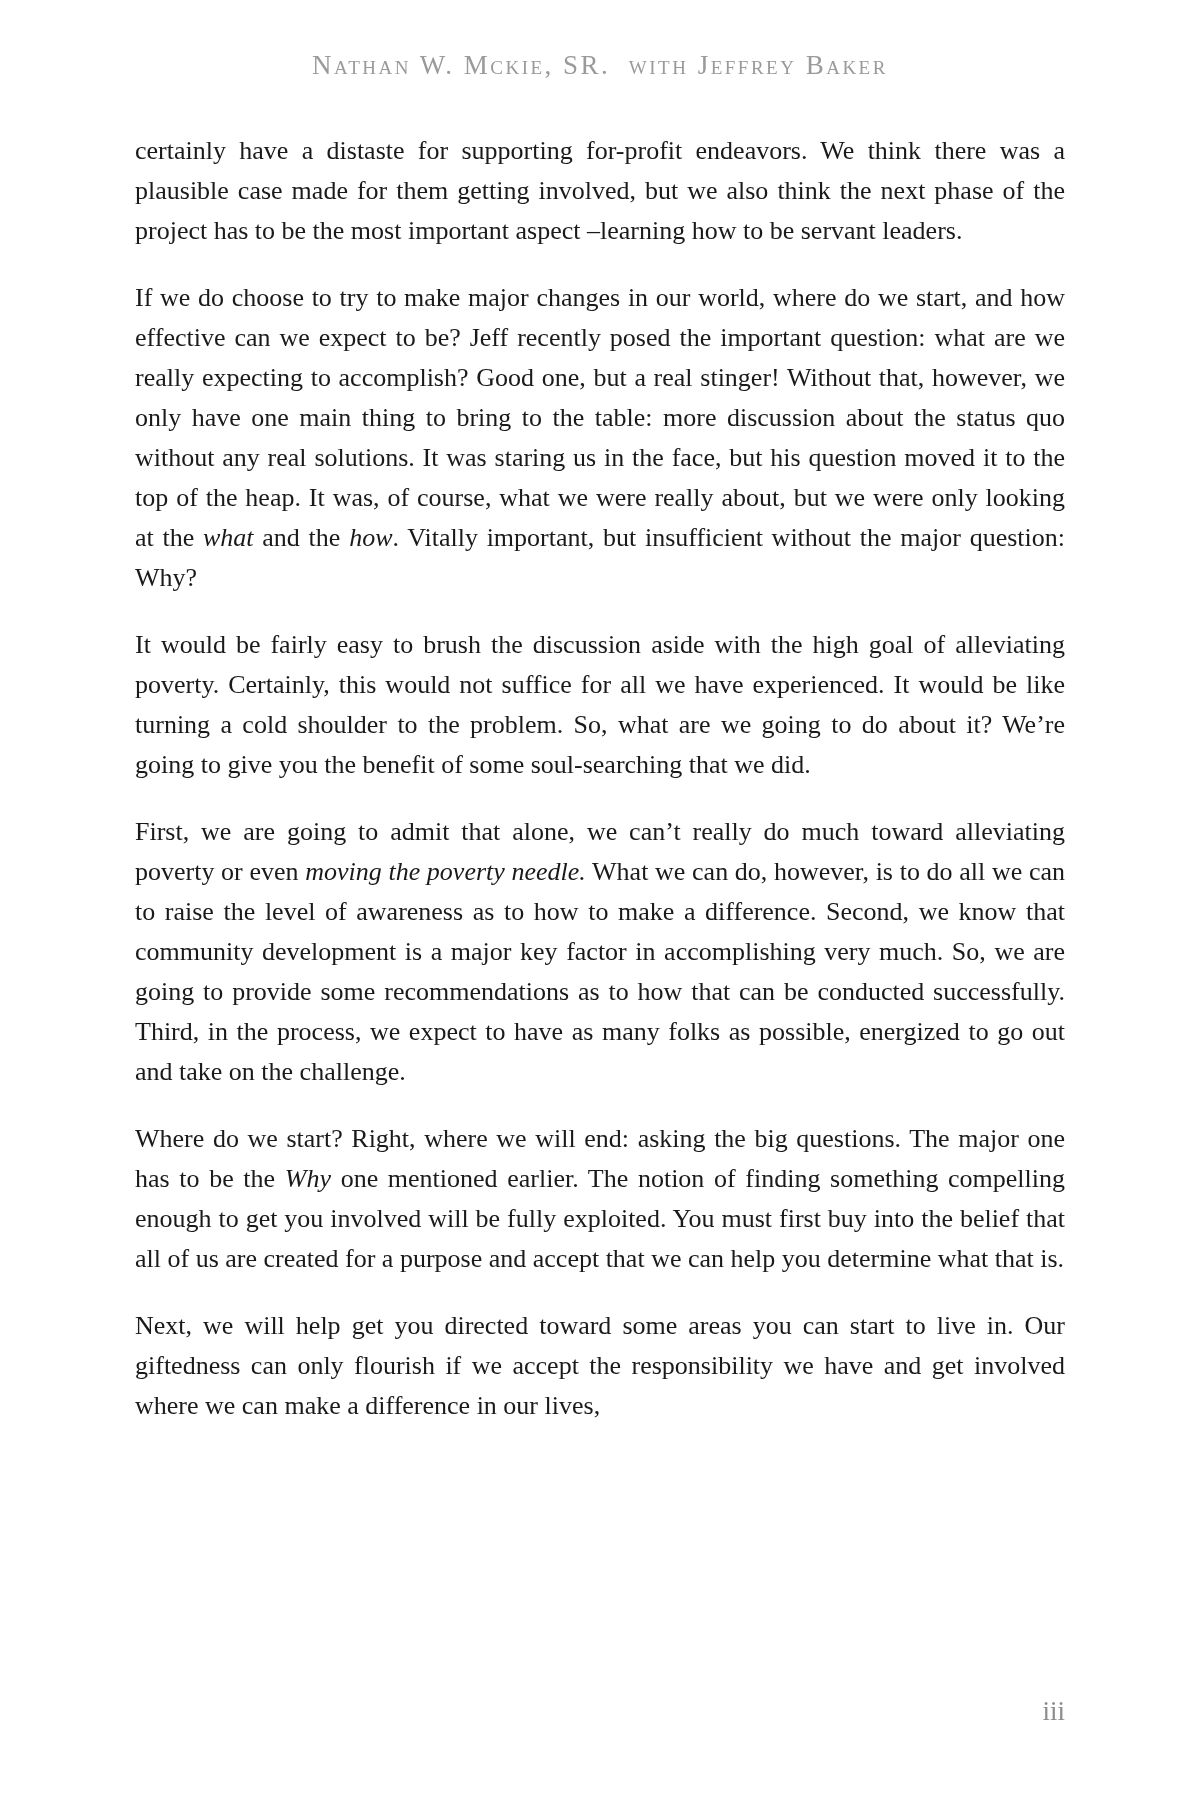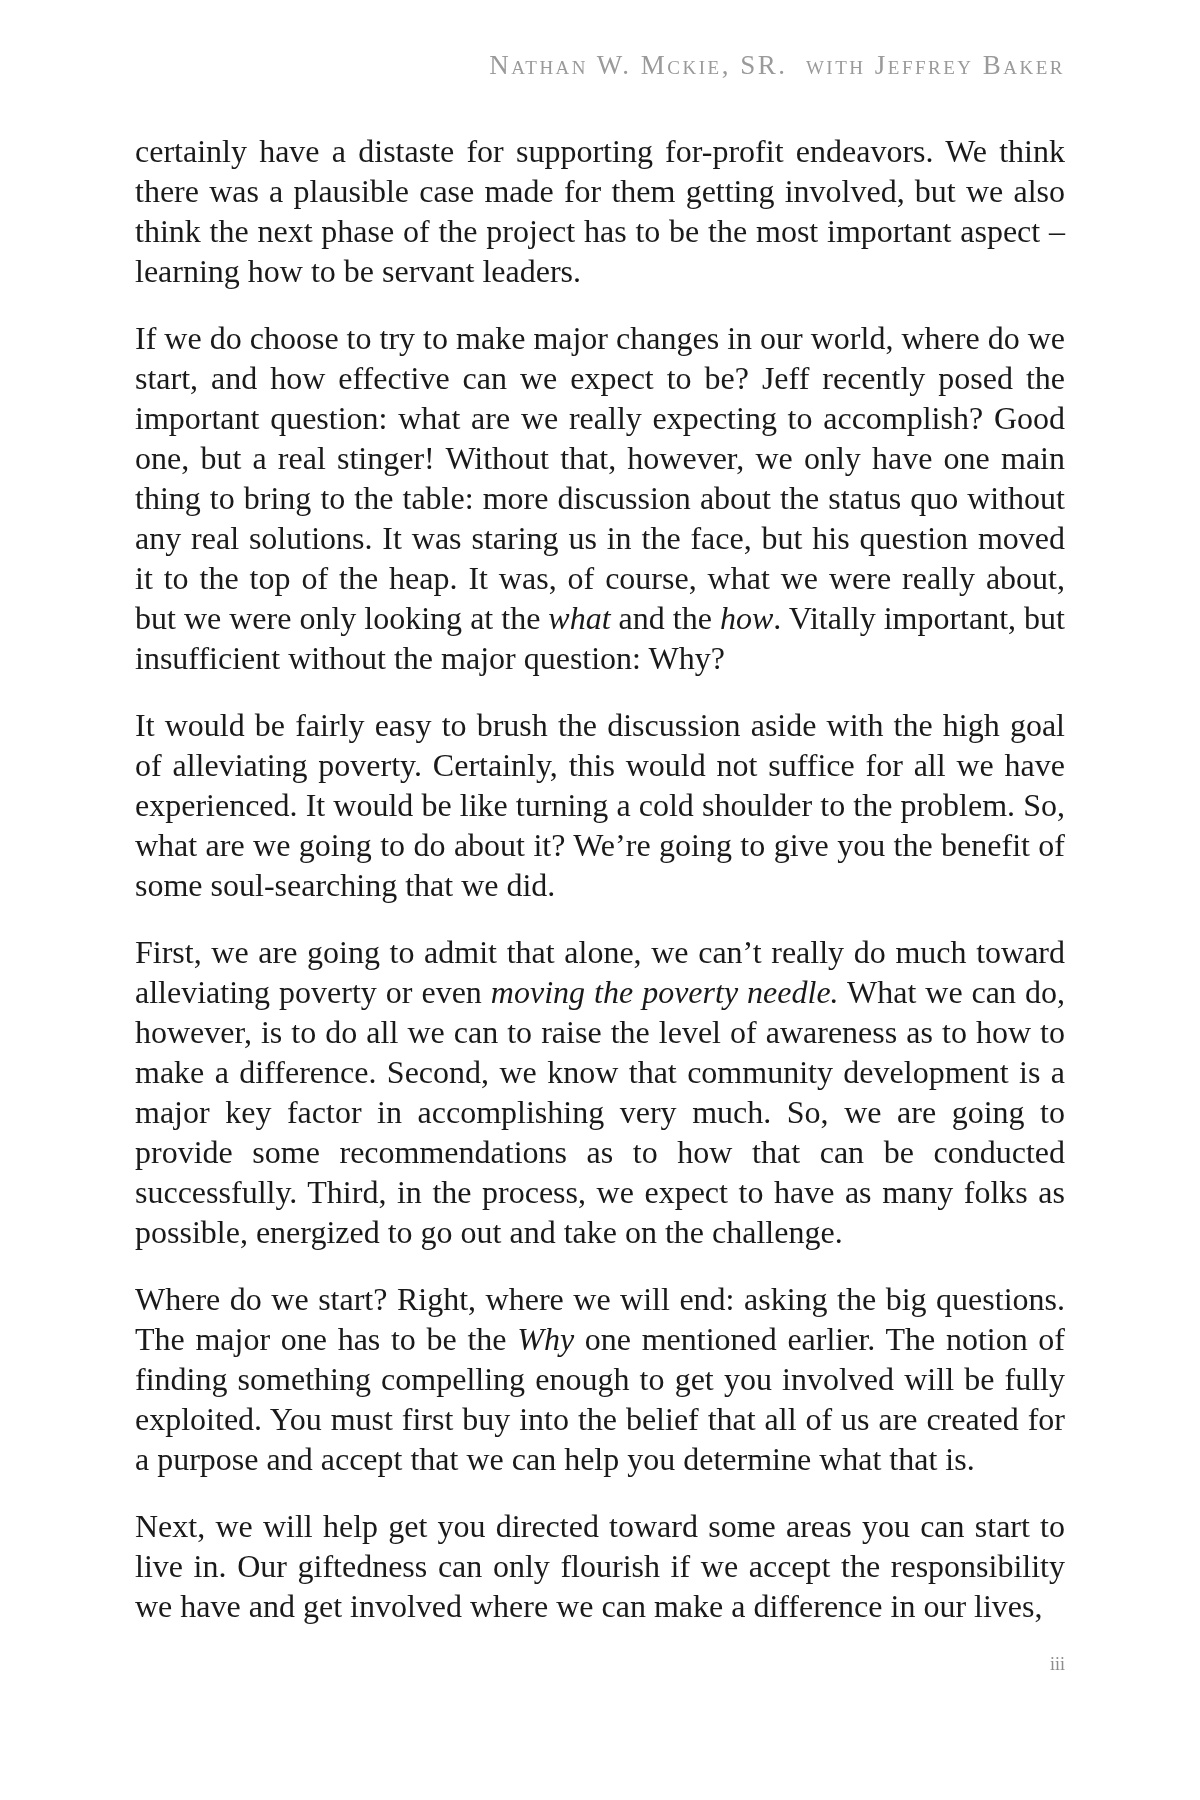--- a/index.html
+++ b/index.html
@@ -15,49 +15,49 @@
     height:1800px;
     background:var(--background);
     overflow:hidden;
     font-family:"Liberation Serif","DejaVu Serif",serif;
   }
   .running-head{
     position:absolute;
     left:135px;
     top:50px;
     width:930px;
-    text-align:right;
+    text-align:center;
     font-size:27px;
     line-height:30px;
     font-variant:small-caps;
     letter-spacing:2.5px;
     color:var(--running-head);
     white-space:pre;
   }
   .body-text{
     position:absolute;
     left:135px;
     top:131px;
     width:930px;
     color:var(--body-text);
   }
   .body-text p.para{
     margin:0 0 27px 0;
-    font-size:32px;
+    font-size:26px;
     line-height:40px;
     text-align:justify;
     hyphens:none;
   }
   .body-text p.para:last-child{margin-bottom:14px;}
   .body-text em{}
   .page-number{
     position:absolute;
     right:135px;
-    top:1648px;
-    font-size:18px;
+    top:1695px;
+    font-size:27px;
     line-height:32px;
     color:var(--page-number);
   }
 </style>
 </head>
 <body>
 
 <div class="page">
   <div class="running-head">Nathan W. Mckie, SR.&nbsp; with Jeffrey Baker</div>
 

